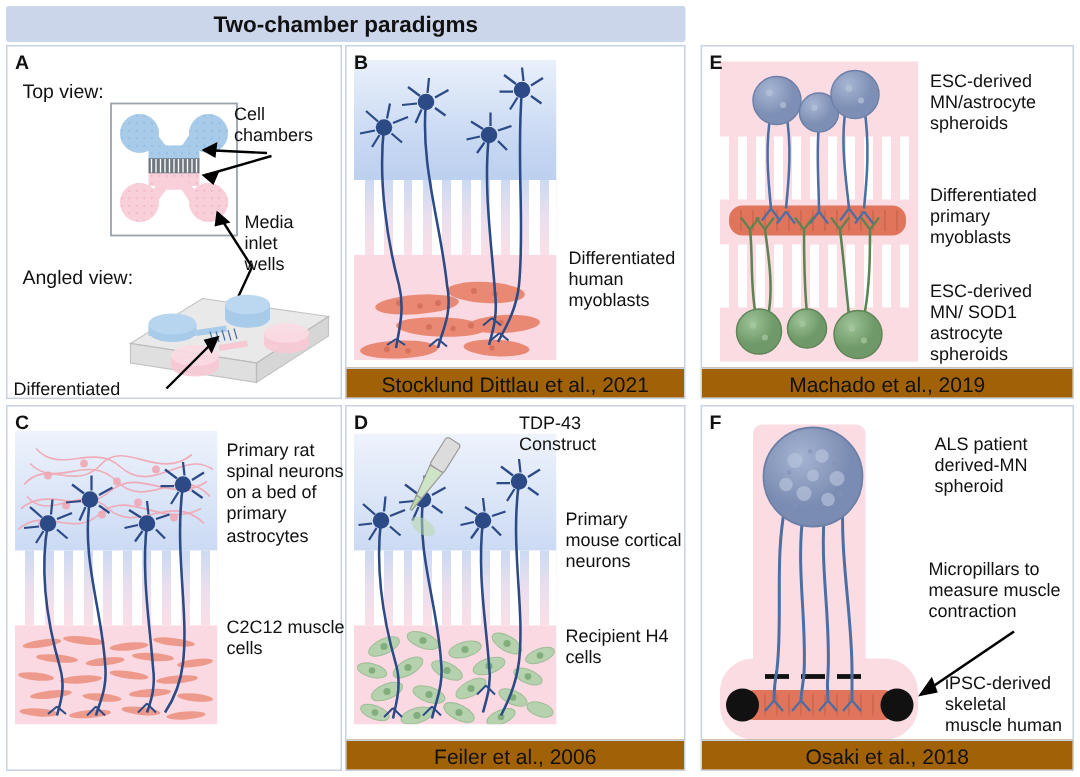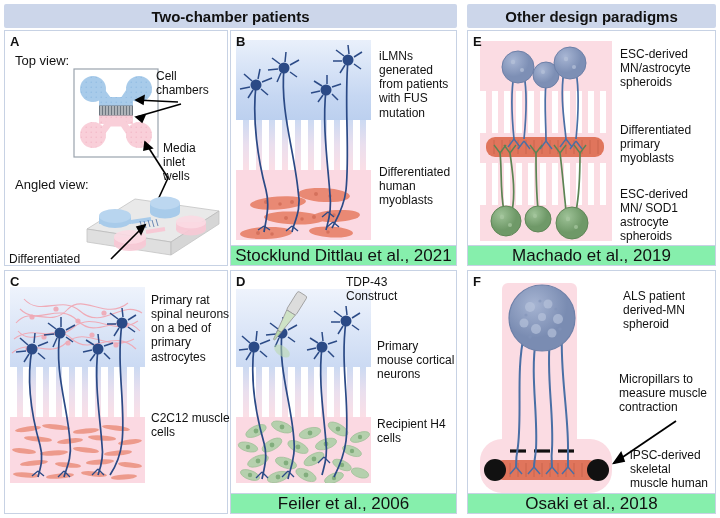--- a/index.html
+++ b/index.html
@@ -50,23 +50,23 @@
     font-size: 13px;
     font-weight: bold;
     color: #111;
     z-index: 40;
   }
   .citation {
     position: absolute;
     left: 0; bottom: 0;
     width: 100%;
     height: 20px;
-    background: #86efac;
+    background: #a16207;
     color: #111;
-    font-size: 17px;
+    font-size: 14px;
     display: flex;
     align-items: center;
     justify-content: center;
     border-top: 1px solid #c7d2e4;
   }
 
   
   .device {
     position: absolute;
     overflow: hidden;
@@ -113,22 +113,21 @@
     font-size: 13px;
     font-weight: normal;
     color: #111;
   }
 </style>
 </head>
 <body>
 
 <div class="figure">
 
-  <div class="group-header" id="hdr-two">Two-chamber patients</div>
-  <div class="group-header" id="hdr-other">Other design paradigms</div>
+  <div class="group-header" id="hdr-two">Two-chamber paradigms</div>
 
   <div class="panel" id="panel-A">
     <div class="panel-letter">A</div>
     <div class="a-head" style="left:10px; top:22px;">Top view:</div>
     <div class="a-head" style="left:10px; top:146px;">Angled view:</div>
 
     <svg class="ov" width="224" height="236" viewBox="0 0 224 236">
       <defs>
         <pattern id="dotBlue" width="5" height="5" patternUnits="userSpaceOnUse">
           <rect width="5" height="5" fill="#a8cbea"></rect>
@@ -330,25 +329,20 @@
               <path d="M6 -3 L14 -8"></path>
                 <path d="M-6 1 L-15 1"></path>
               <path d="M-3 5 L-8 13"></path>
                 <path d="M6 4 L13 9"></path>
             </g>
           </g>
         </g>
       </svg>
     </div>
 
-    <div class="label" style="left:148px; top:18px; white-space:pre;">iLMNs
-generated
-from patients
-with FUS
-mutation</div>
     <div class="label" style="left:148px; top:134px; white-space:pre;">Differentiated
 human
 myoblasts</div>
 
     <div class="citation">Stocklund Dittlau et al., 2021</div>
   </div>
 
   <div class="panel" id="panel-C">
     <div class="panel-letter">C</div>
 

